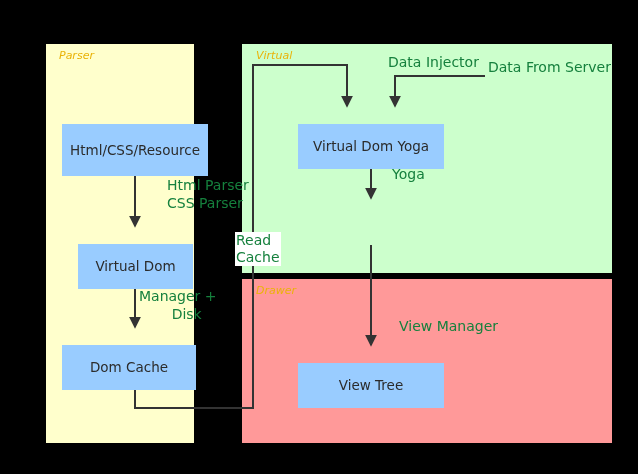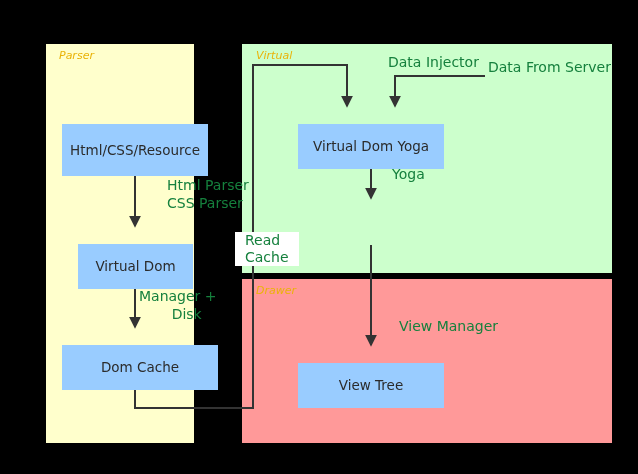--- a/index.html
+++ b/index.html
@@ -43,37 +43,37 @@
     align-items: center;
     justify-content: center;
     text-align: center;
     line-height: 1.35;
     padding: 20px 4px;
     z-index: 4;
     margin-top: 16px;
   }
   #node-html-css     { left: 62px;  top: 108px; width: 146px; height: 52px; }
   #node-virtual-dom  { left: 78px;  top: 228px; width: 115px; height: 45px; }
-  #node-dom-cache    { left: 62px;  top: 329px; width: 156px; height: 45px; }
+  #node-dom-cache    { left: 62px;  top: 329px; width: 134px; height: 45px; }
   #node-vdom-tree    { left: 298px; top: 108px; width: 146px; height: 45px; }
   #node-render-tree  { left: 298px; top: 200px; width: 146px; height: 45px; }
   #node-view-tree    { left: 298px; top: 347px; width: 146px; height: 45px; }
 
   
   .edge-label {
     position: absolute;
     font-size: 14px;
     color: #15803d;
     white-space: pre;
     line-height: 1.25;
     z-index: 6;
   }
   .edge-label.boxed {
     background: #FFFFFF;
-    padding: 0 10px;
+    padding: 0 1px;
     line-height: 1.2;
   }
   #lbl-html-parser   { left: 139px; top: 177px; margin-left: 28px; }
   #lbl-memory-disk   { left: 139px; top: 288px; text-align: center; }
   #lbl-read-cache    { left: 235px; top: 232px; }
   #lbl-data-injector { left: 388px; top: 54px; }
   #lbl-data-server   { left: 488px; top: 59px; }
   #lbl-yoga          { left: 392px; top: 166px; }
   #lbl-view-manager  { left: 399px; top: 318px; }
 

